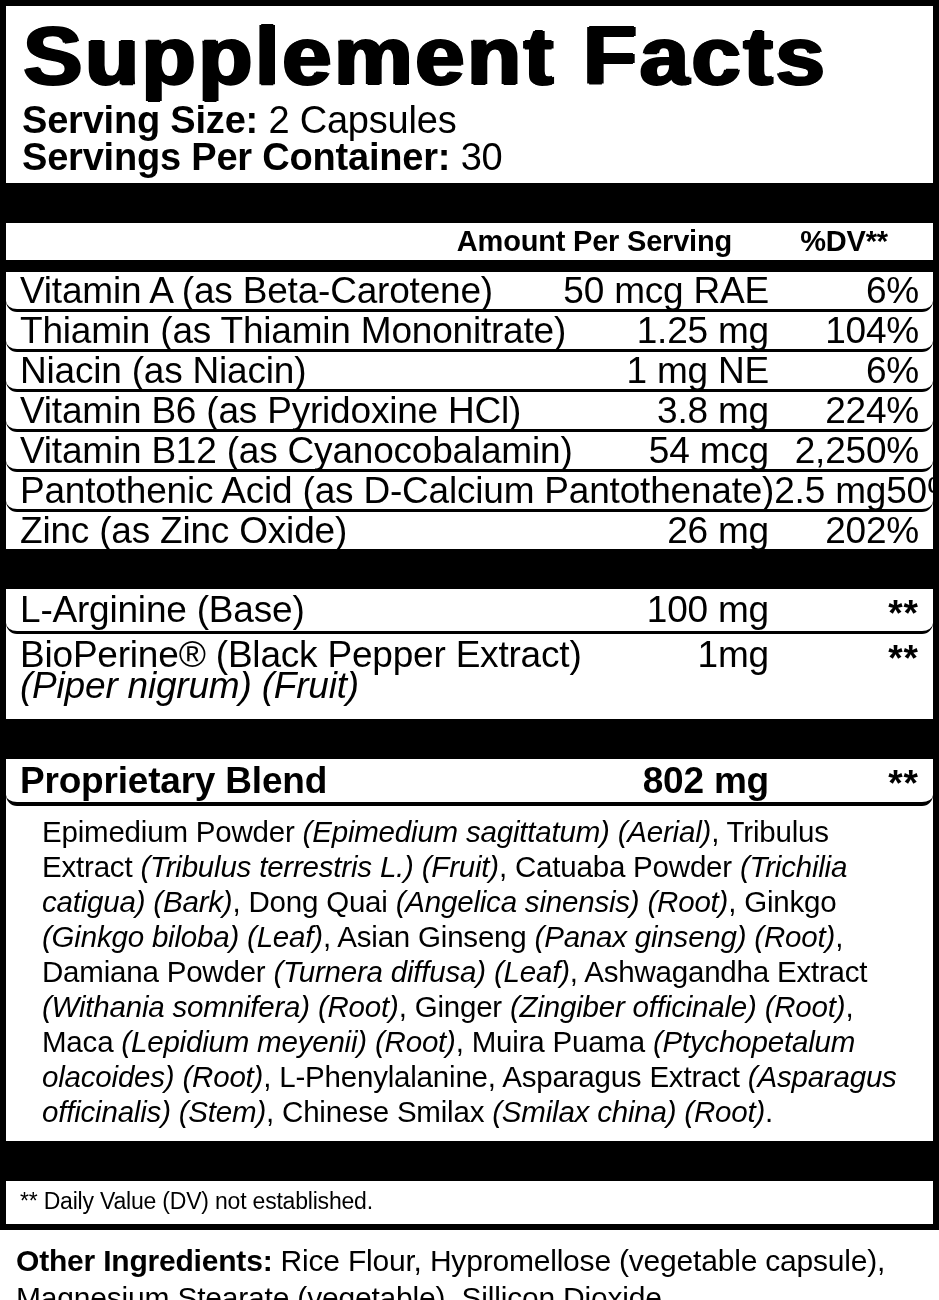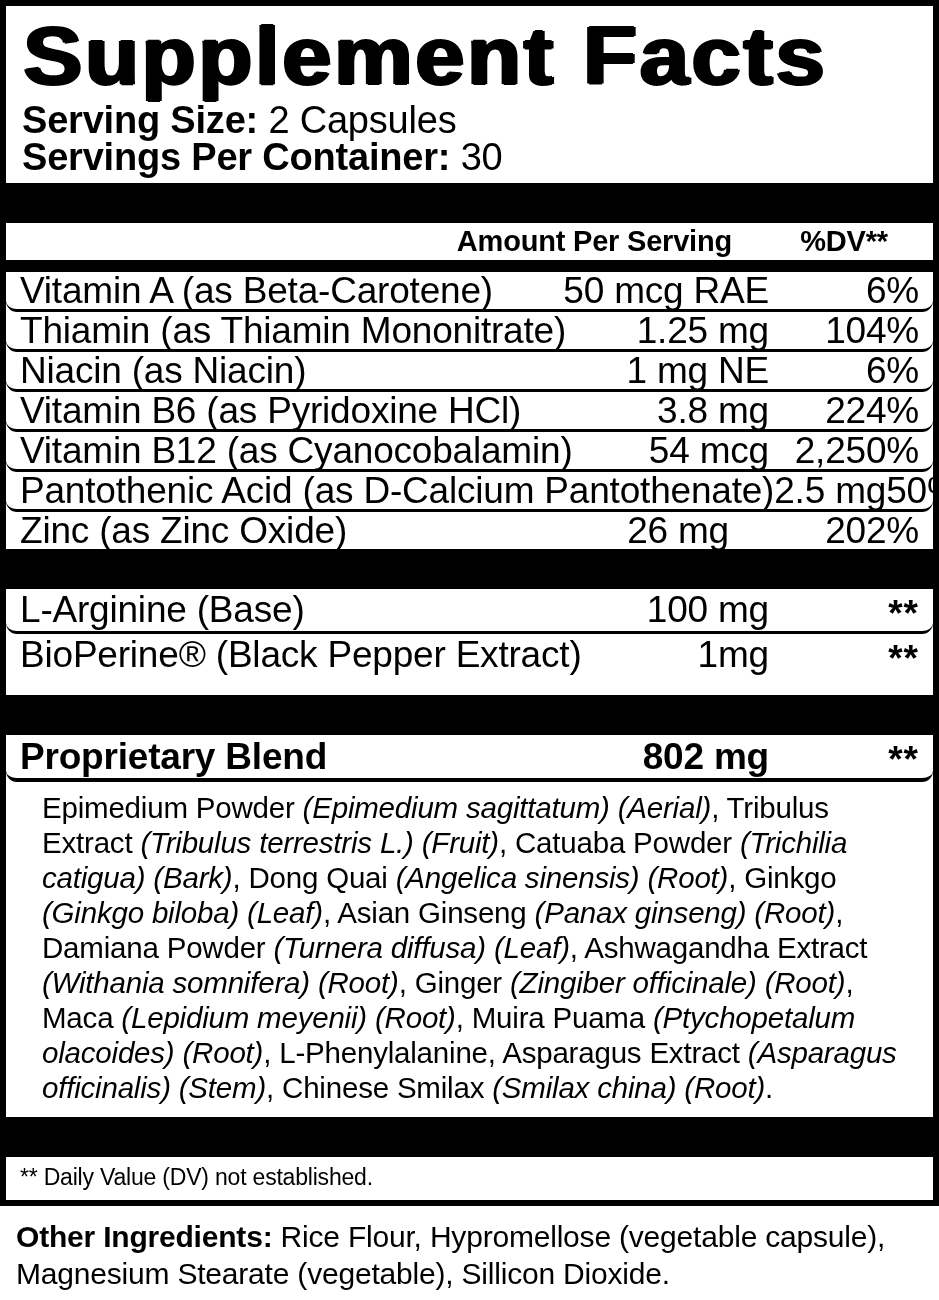--- a/index.html
+++ b/index.html
@@ -47,21 +47,21 @@
   .hdr-amount { text-align: right; }
   .hdr-dv { width: 150px; text-align: center; }
   
   .row {
     display: flex; align-items: center;
     min-height: 37px; padding: 0 14px;
     font-size: 37px;
     border-radius: 11px;
   }
   .vrows .row { border-bottom: 3px solid #000; height: 37px; }
-  .vrows .row:last-child { border-bottom: none; height: 28px; gap: 40px; }
+  .vrows .row:last-child { border-bottom: none; height: 28px; }
   .cell-name { flex: 1; white-space: nowrap; }
   .cell-amount { text-align: right; white-space: nowrap; }
   .cell-dv { width: 150px; text-align: right; white-space: nowrap; }
   .row-arg { height: 42px; border-bottom: 3px solid #000; }
   .row-ast .cell-dv {
     align-self: flex-start;
     line-height: 1;
     padding-top: 6px;
     font-weight: bold;
     letter-spacing: 1px;
@@ -159,20 +159,21 @@
 
   <div class="row row-arg row-ast">
     <span class="cell-name">L-Arginine (Base)</span>
     <span class="cell-amount">100 mg</span>
     <span class="cell-dv">**</span>
   </div>
 
   <div class="row row-bioperine row-ast">
     <span class="cell-name">
       <span class="name-main">BioPerine® (Black Pepper Extract)</span>
+      <span class="name-sub">(Piper nigrum) (Fruit)</span>
     </span>
     <span class="cell-amount">1mg</span>
     <span class="cell-dv">**</span>
   </div>
 
   <div class="bar bar-thick"></div>
 
   <div class="row row-blend row-ast">
     <span class="cell-name">Proprietary Blend</span>
     <span class="cell-amount">802 mg</span>

